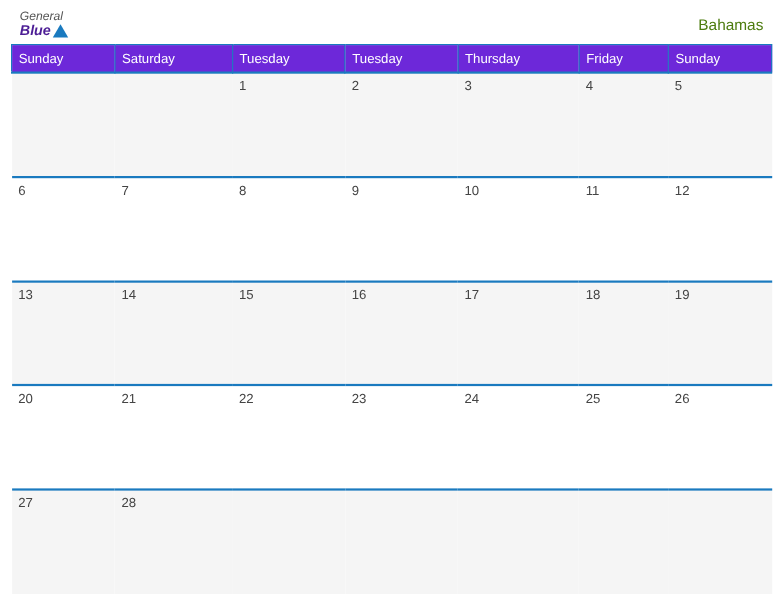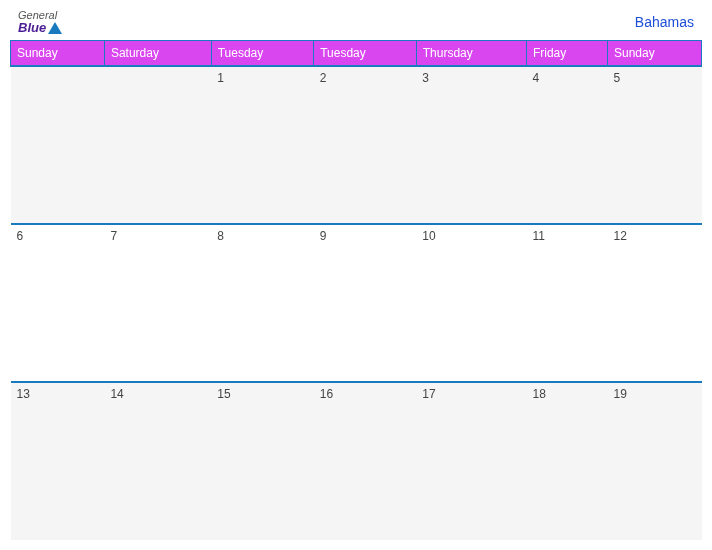--- a/index.html
+++ b/index.html
@@ -60,41 +60,41 @@
     .calendar-title {
       font-size: 32px;
       font-weight: normal;
       color: #333;
       text-align: center;
       flex: 1;
     }
 
     .country-label {
       font-size: 14px;
-      color: #1d4ed8;
+      color: #4d7c0f;
       text-align: right;
       min-width: 80px;
     }
 
     
     .calendar-container {
       flex: 1;
       padding: 0 10px 10px 10px;
       display: flex;
       flex-direction: column;
     }
 
     .calendar-table {
       width: 100%;
       border-collapse: collapse;
       flex: 1;
     }
 
     .calendar-table thead tr {
-      background-color: #d946ef;
+      background-color: #6d28d9;
     }
 
     .calendar-table thead th {
       color: #fff;
       font-size: 12px;
       font-weight: normal;
       padding: 5px 6px;
       text-align: left;
       border: 1px solid #1a7abf;
     }
@@ -179,15 +179,33 @@
         </tr>
         <tr>
           <td><span class="day-num">13</span></td>
           <td><span class="day-num">14</span></td>
           <td><span class="day-num">15</span></td>
           <td><span class="day-num">16</span></td>
           <td><span class="day-num">17</span></td>
           <td><span class="day-num">18</span></td>
           <td><span class="day-num">19</span></td>
         </tr>
+        <tr>
+          <td><span class="day-num">20</span></td>
+          <td><span class="day-num">21</span></td>
+          <td><span class="day-num">22</span></td>
+          <td><span class="day-num">23</span></td>
+          <td><span class="day-num">24</span></td>
+          <td><span class="day-num">25</span></td>
+          <td><span class="day-num">26</span></td>
+        </tr>
+        <tr>
+          <td><span class="day-num">27</span></td>
+          <td><span class="day-num">28</span></td>
+          <td class="empty-cell"></td>
+          <td class="empty-cell"></td>
+          <td class="empty-cell"></td>
+          <td class="empty-cell"></td>
+          <td class="empty-cell"></td>
+        </tr>
       </tbody>
   </table>
 </div>
 
 </body></html>

